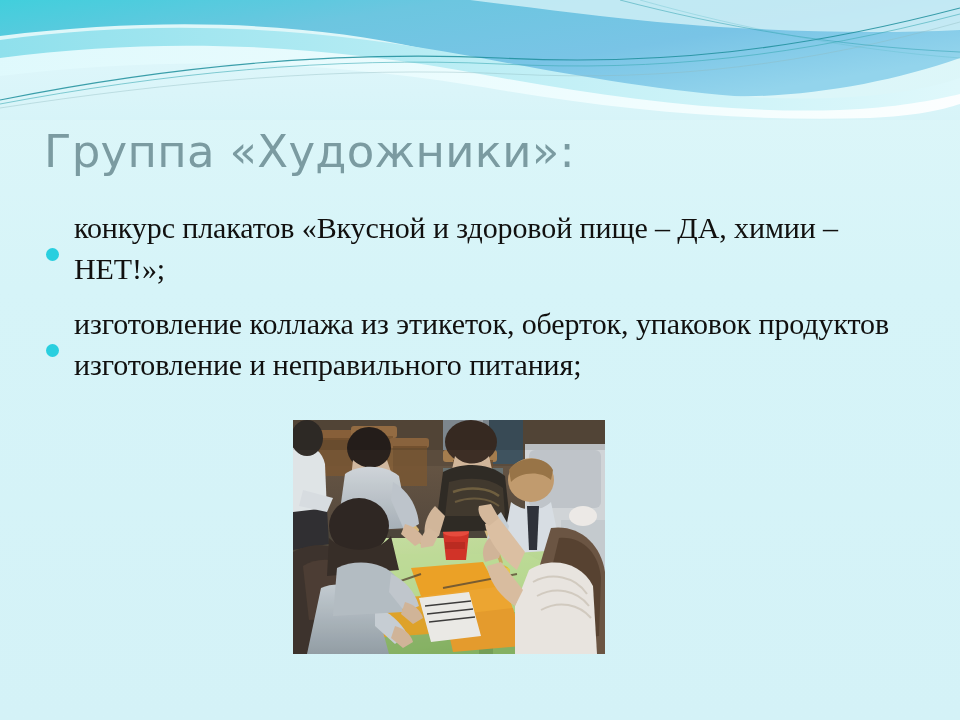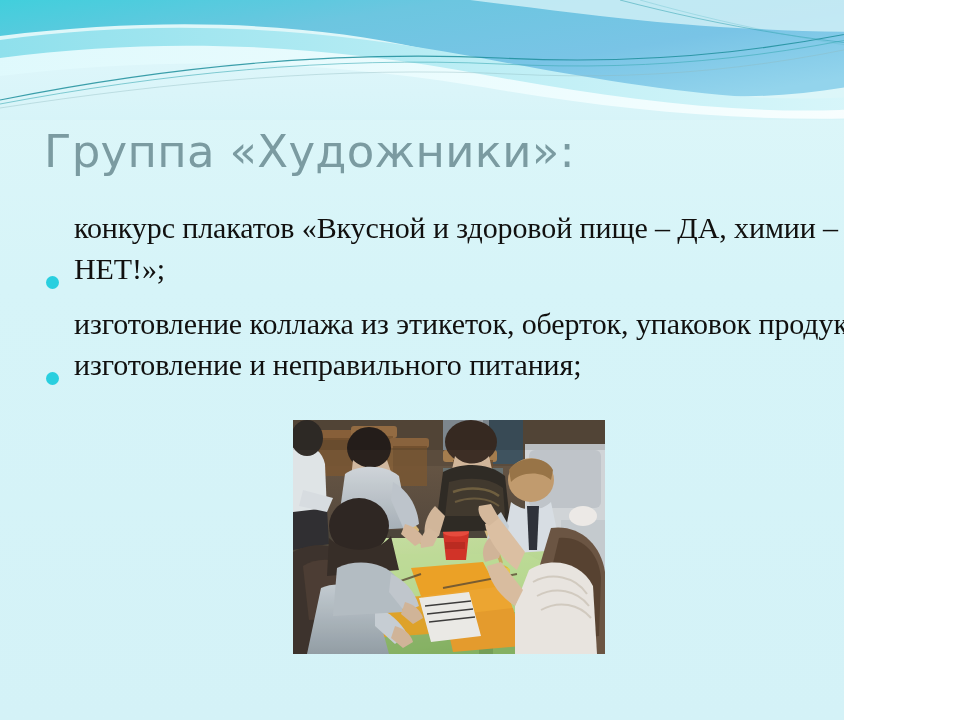--- a/index.html
+++ b/index.html
@@ -2,21 +2,21 @@
 <html><head>
 <meta charset="utf-8">
 <style>
   html, body {
     margin: 0;
     padding: 0;
     background: #ffffff;
   }
   #slide {
     position: relative;
-    width: 844px;
+    width: 960px;
     height: 720px;
     overflow: hidden;
     background: linear-gradient(to bottom, #dff7f9 0%, #d6f4f8 40%, #d4f2f7 100%);
     font-family: "Liberation Sans", sans-serif;
   }
 
   
   #header-band {
     position: absolute;
     top: 0; left: 0;
@@ -43,21 +43,21 @@
 
   
   #body {
     position: absolute;
     left: 46px;
     top: 207px;
     width: 880px;
   }
   .bullet-row {
     display: flex;
-    align-items: flex-end;
+    align-items: center;
     margin-bottom: 14px;
   }
   .bullet-mark {
     flex: 0 0 auto;
     width: 13px;
     height: 13px;
     border-radius: 50%;
     background: #29cfdf;
     margin-top: 12px;
     margin-right: 15px;

